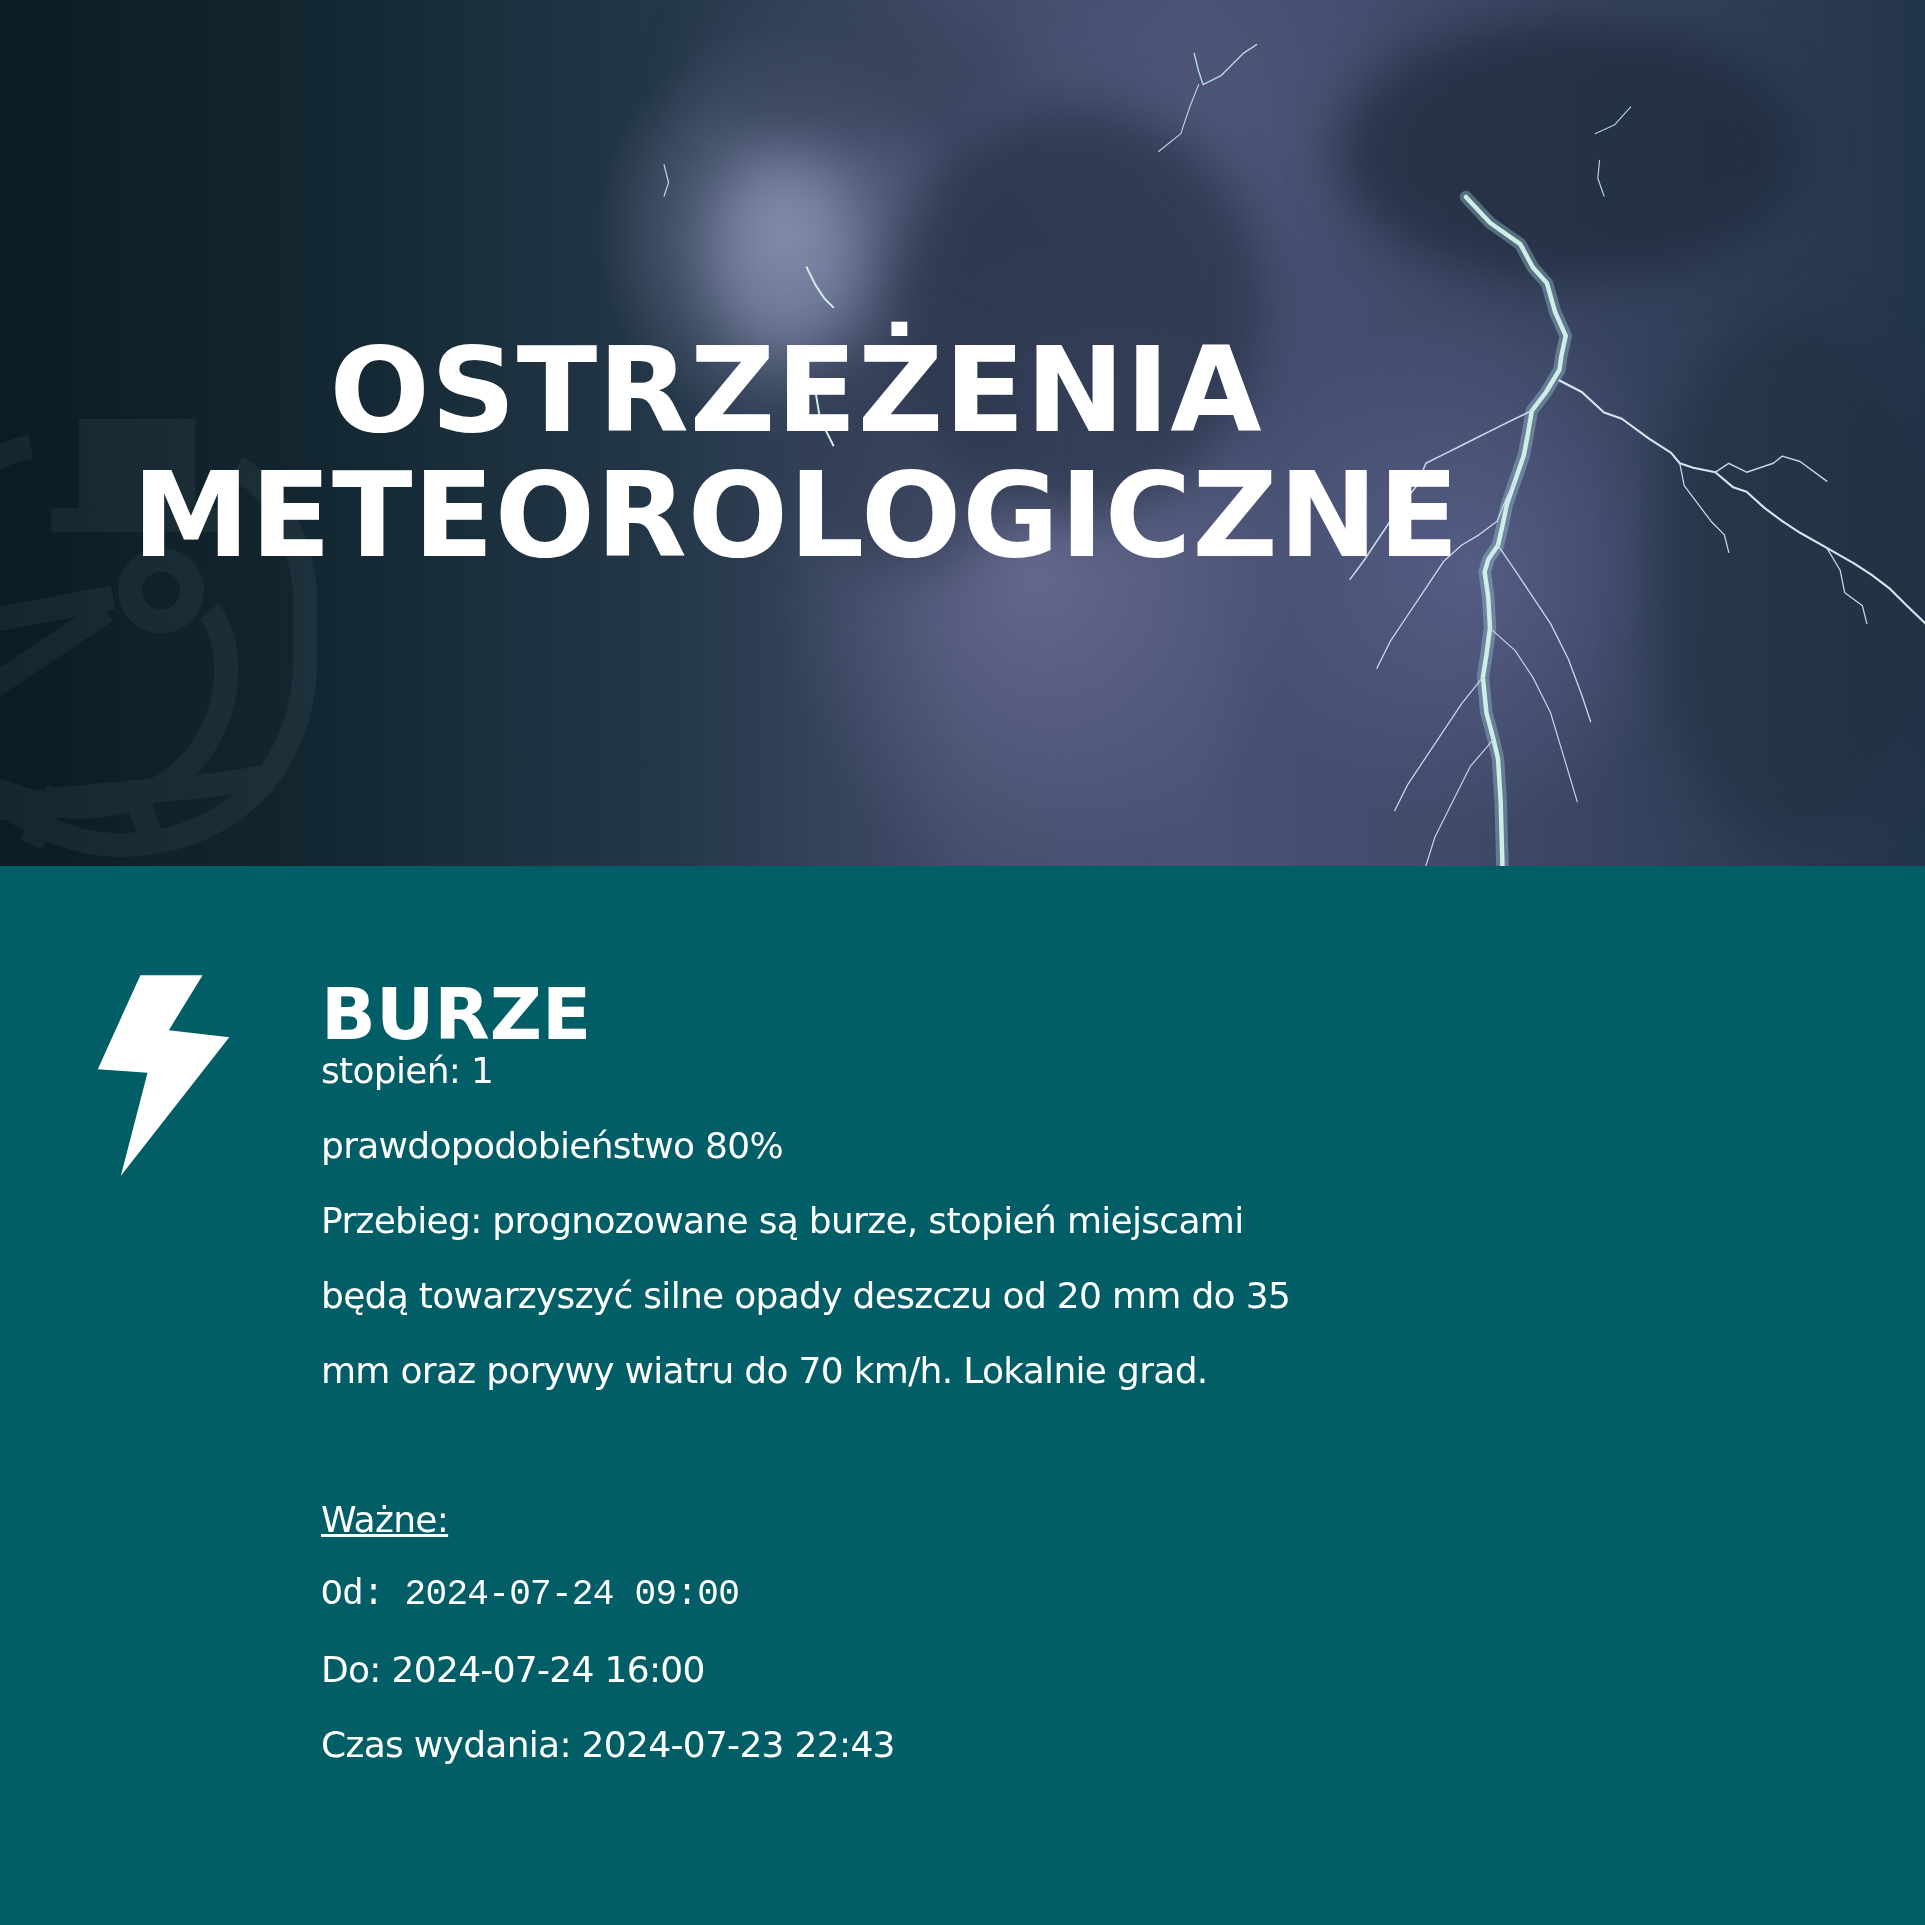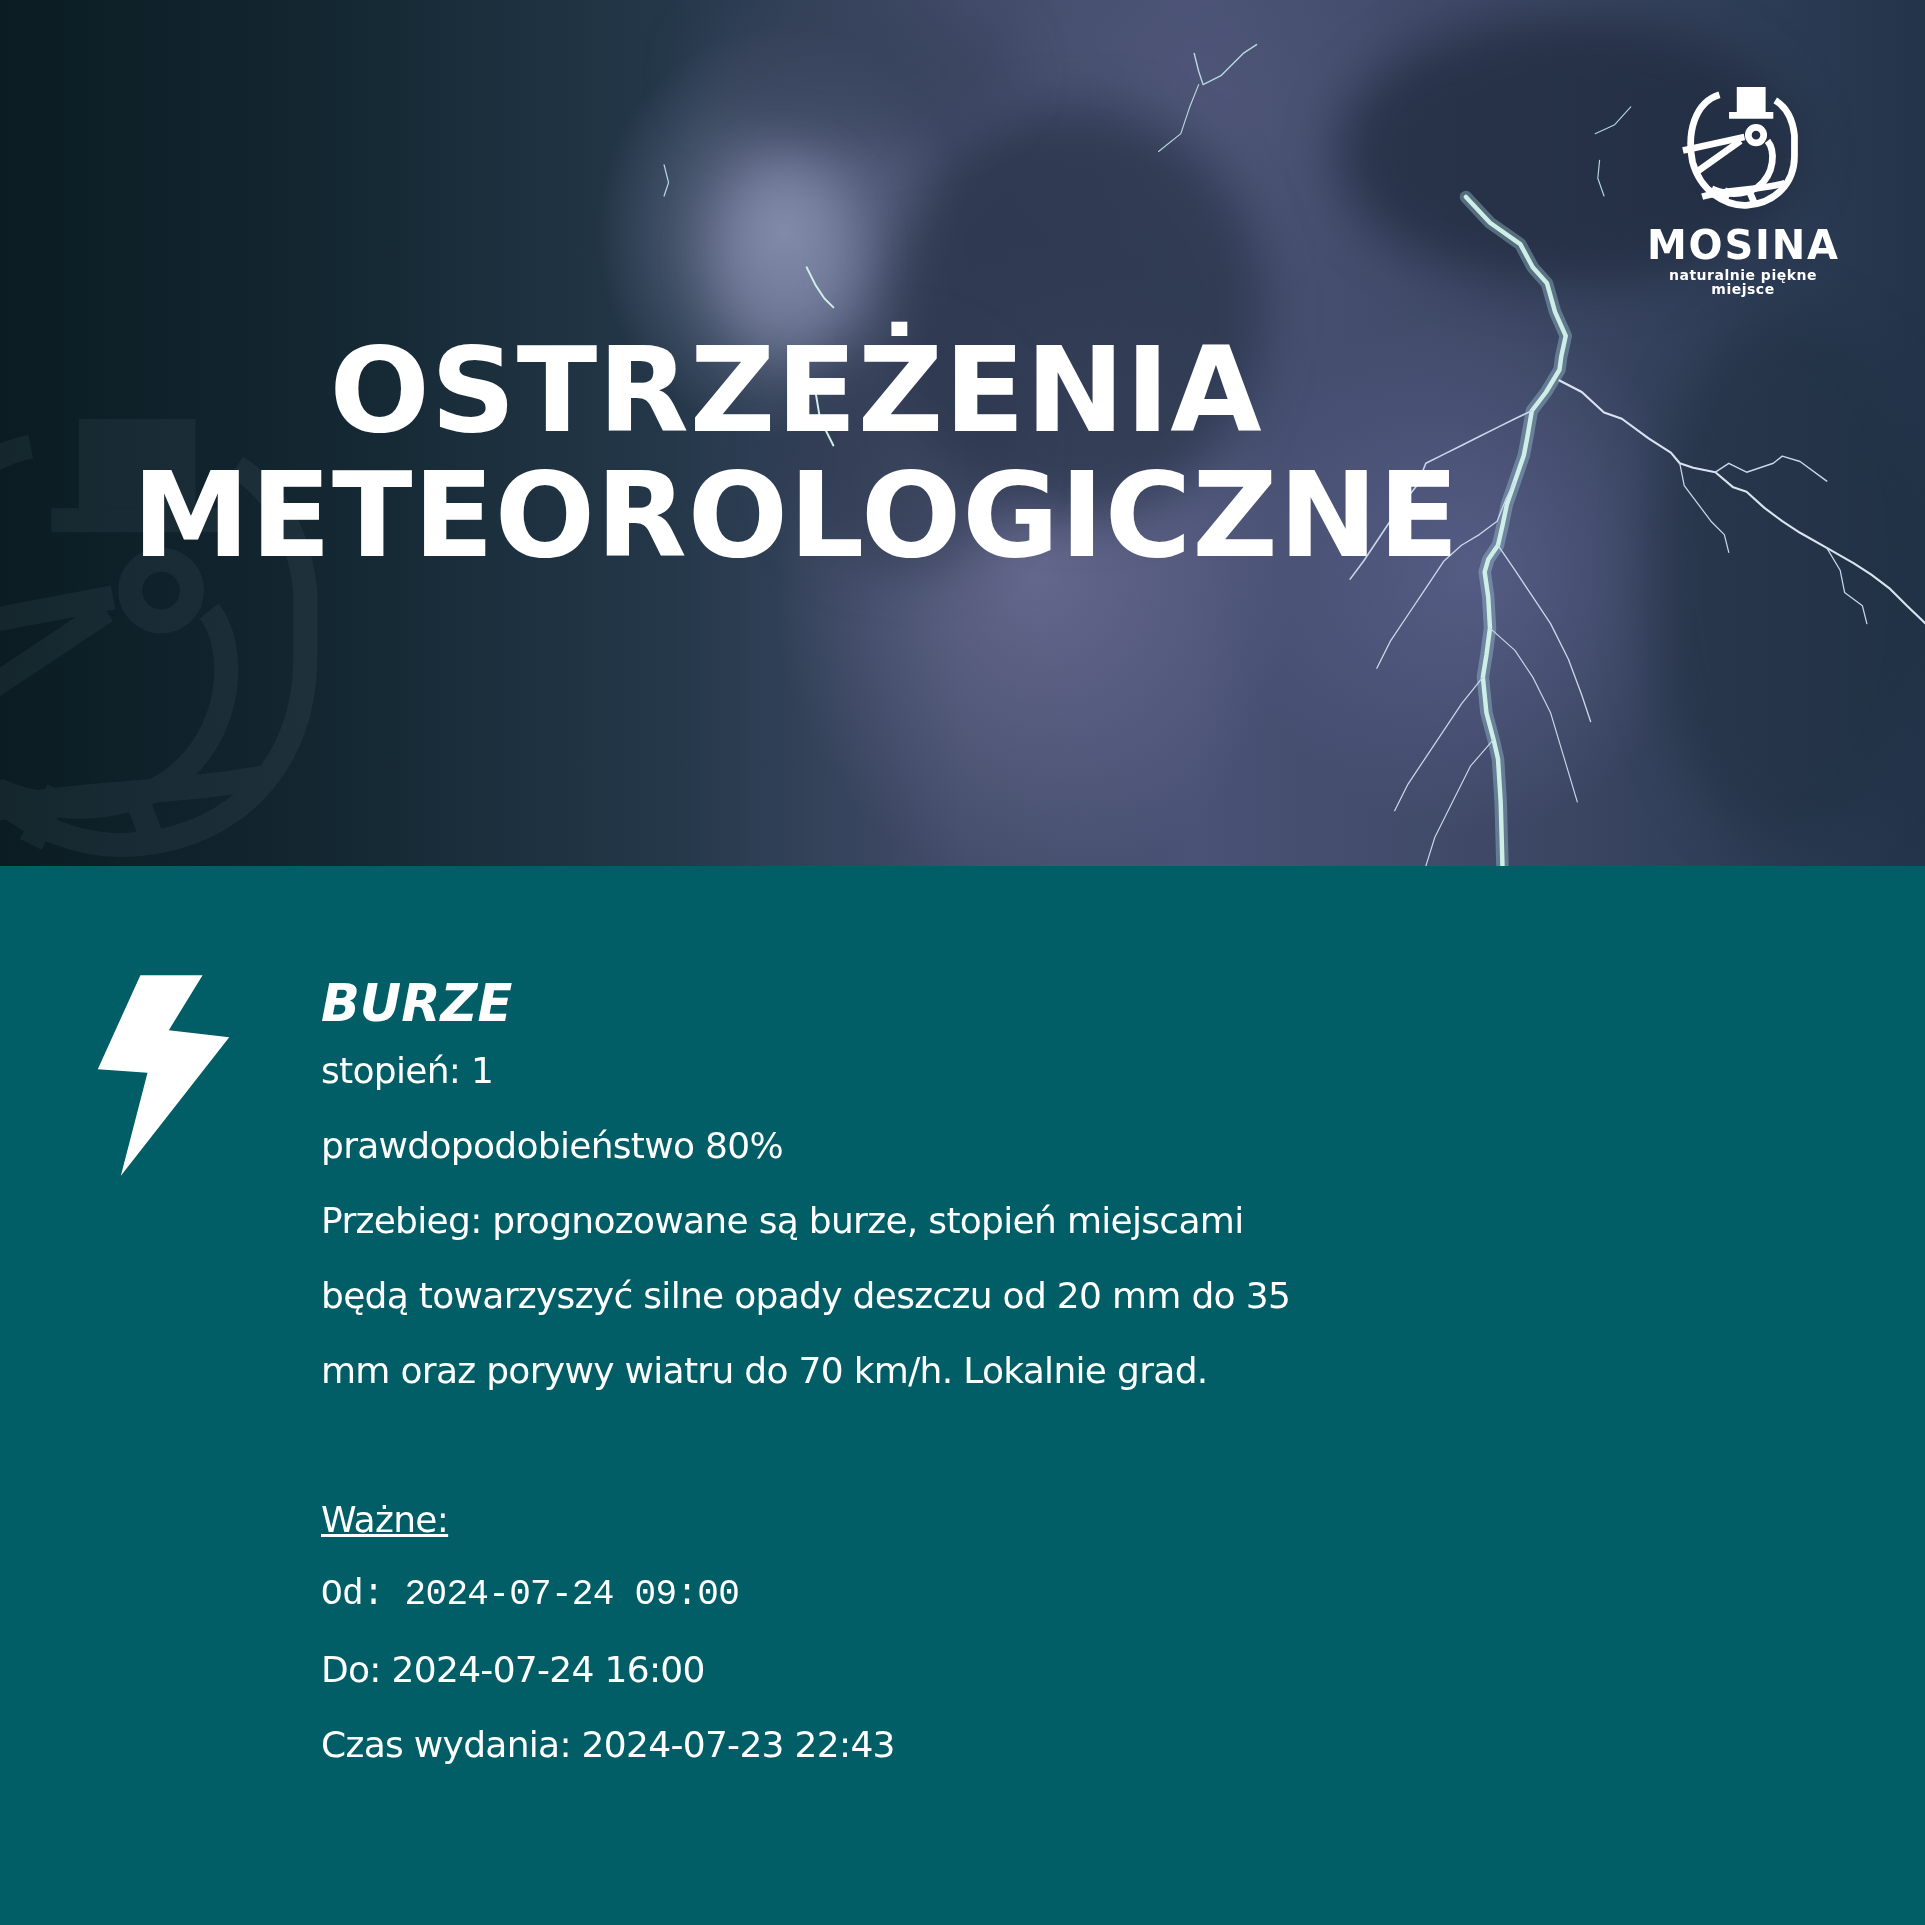--- a/index.html
+++ b/index.html
@@ -23,21 +23,21 @@
   .logo-tag { display: block; text-align: center; color: #fff; font-weight: 700; font-size: 14px;
               letter-spacing: 0.5px; line-height: 1; margin-top: 3.6px; font-family: "DejaVu Sans", sans-serif; }
   .title { position: absolute; left: 0; width: 1926px; text-align: center; color: #fff; font-weight: 700;
            font-family: "DejaVu Sans", sans-serif; line-height: 1; margin: 0; }
   .title .l1 { position: absolute; left: 0; width: 1592px; top: 331px; font-size: 118px; letter-spacing: 0.9px; }
   .title .l2 { position: absolute; left: 0; width: 1592px; top: 456px; font-size: 118px; letter-spacing: 0.9px; }
   .bolt-icon { position: absolute; left: 96px; top: 973px; width: 135px; height: 205px; }
   .content { position: absolute; left: 321px; top: 0; color: #fff; }
   .line { position: absolute; left: 0; white-space: nowrap; font-size: 36px; line-height: 1;
           font-family: "DejaVu Sans", sans-serif; letter-spacing: -0.7px; }
-  .line.head { font-weight: 700; font-size: 51px; letter-spacing: 0; font-style: italic; }
+  .line.head { font-weight: 700; font-size: 72px; letter-spacing: 0; }
 </style>
 </head>
 <body>
 
 <div class="hero">
 
   <div class="cloud" style="left:891px;top:107px;width:374px;height:410px;background:rgba(40,52,74,0.75);"></div>
   <div class="cloud" style="left:784px;top:339px;width:232px;height:232px;background:rgba(45,56,78,0.6);"></div>
   <div class="cloud" style="left:1337px;top:18px;width:463px;height:267px;background:rgba(30,42,60,0.7);"></div>
   <div class="cloud" style="left:695px;top:0px;width:321px;height:143px;background:rgba(55,66,92,0.6);"></div>
@@ -79,37 +79,20 @@
       <path d="M1340 60 L1345 80 L1350 95 L1370 85 L1395 60 L1410 50" stroke="#b8d8e0" stroke-width="1.6"></path>
       <path d="M1345 95 L1335 120 L1325 150 L1300 170" stroke="#b8d8e0" stroke-width="1.3"></path>
       <path d="M1795 180 L1793 200 L1800 220" stroke="#b8d8e0" stroke-width="1.3"></path>
       <path d="M1830 120 L1812 140 L1790 150" stroke="#b8d8e0" stroke-width="1.2"></path>
       <path d="M745 185 L750 205 L745 220" stroke="#b8d8e0" stroke-width="1.4"></path>
       <path d="M905 300 L915 320 L925 335 L935 345" stroke="#cfeee8" stroke-width="2.2"></path>
       <path d="M915 440 L920 470 L935 500" stroke="#cfeee8" stroke-width="2.2"></path>
     </g>
   </svg>
 
-  <div class="logo">
-    <svg class="emblem" viewBox="0 0 130 130">
-      <g fill="none" stroke="#ffffff" stroke-width="7" stroke-linecap="butt">
-        <path d="M40 8 C14 16 6 48 12 78 C20 108 46 124 68 123 C98 121 118 100 118 72 L118 50 C116 32 108 20 98 14"></path>
-        <path d="M2 66 L66 52"></path>
-        <path d="M14 90 L62 56"></path>
-        <circle cx="78" cy="50" r="8"></circle>
-        <path d="M90 56 C98 66 98 90 80 104 C64 114 46 112 32 106"></path>
-        <path d="M22 114 C50 106 80 108 108 100"></path>
-        <path d="M50 106 L44 120 M70 106 L76 120"></path>
-      </g>
-      <rect x="58" y="0" width="30" height="26" fill="#ffffff"></rect>
-      <rect x="50" y="26" width="46" height="7" fill="#ffffff"></rect>
-    </svg>
-    <span class="logo-name">MOSINA</span>
-    <span class="logo-tag">naturalnie piękne miejsce</span>
-  </div>
 
   <h1 class="title">
     <span class="l1">OSTRZEŻENIA</span>
     <span class="l2">METEOROLOGICZNE</span>
   </h1>
 </div>
 
 <svg class="bolt-icon" viewBox="0 0 152 230">
   <polygon points="50,2 120,2 82,64 150,72 28,228 58,112 2,108" fill="#ffffff"></polygon>
 </svg>

